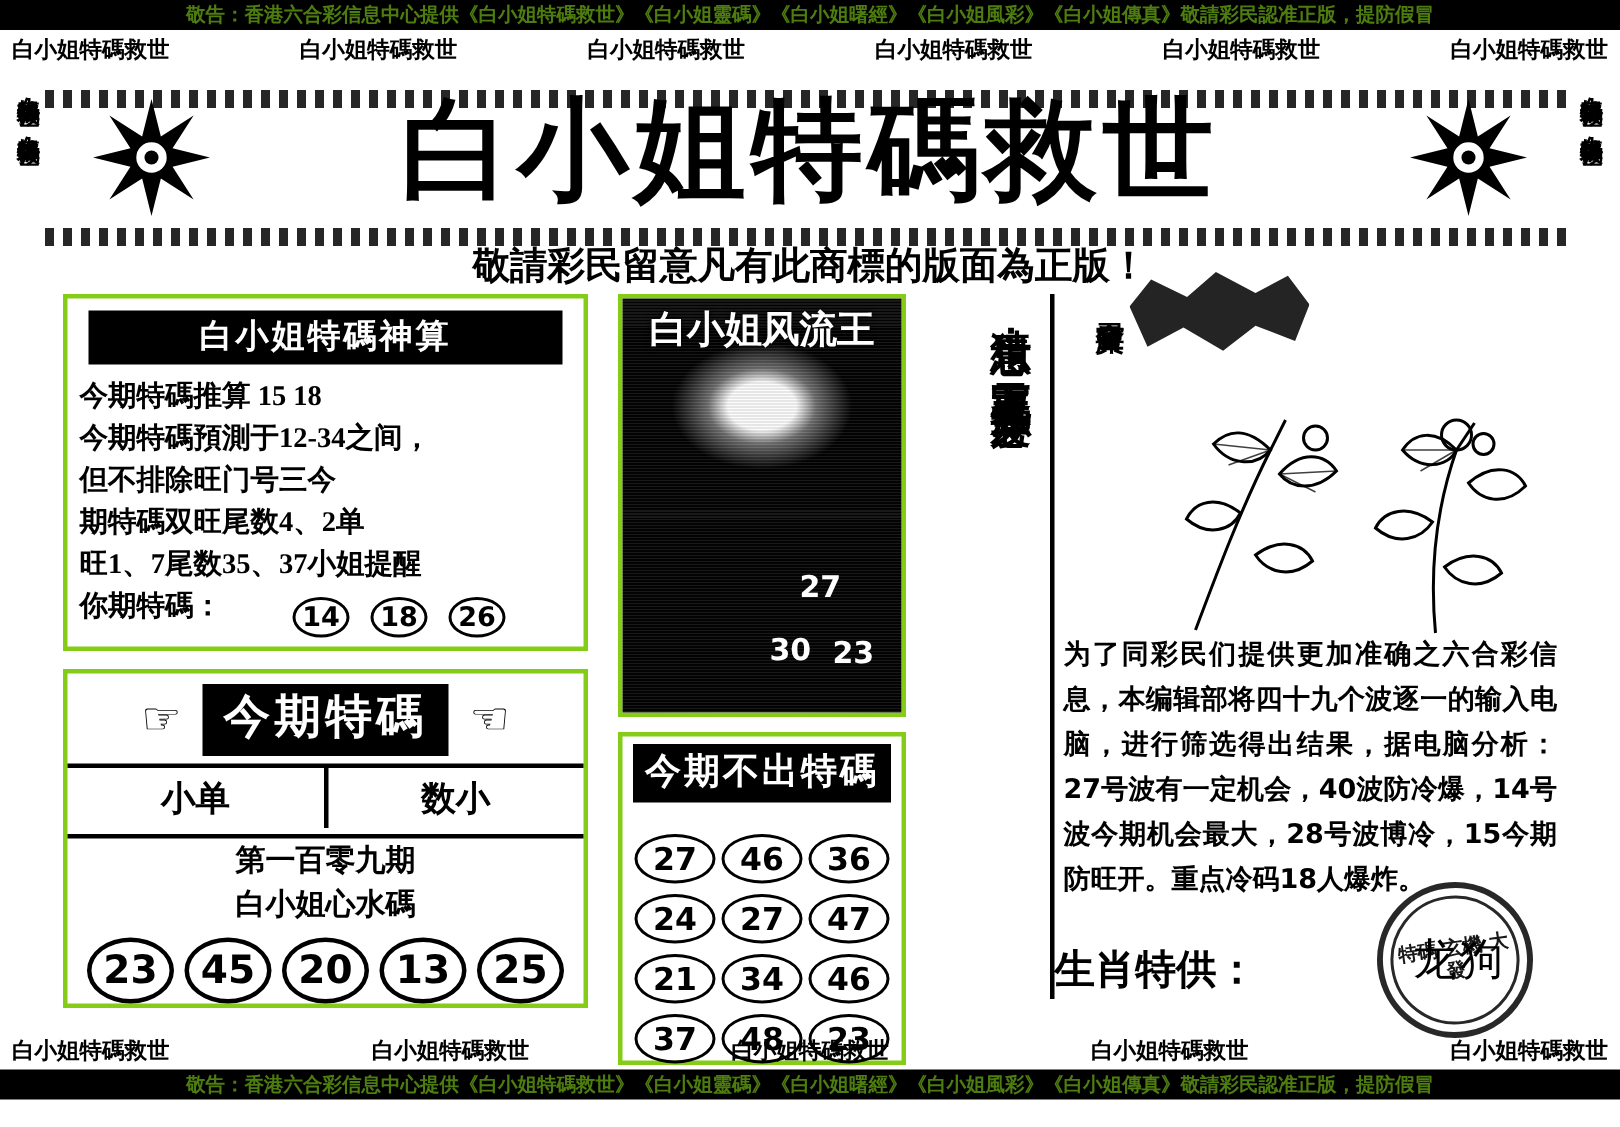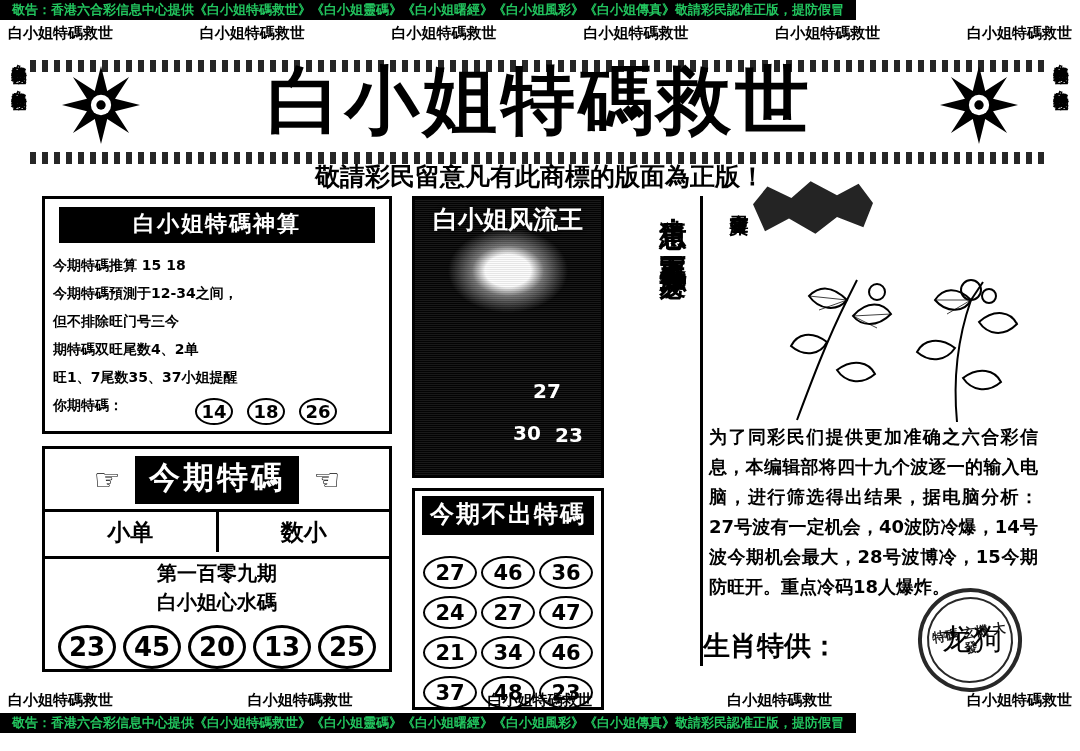--- a/index.html
+++ b/index.html
@@ -8,22 +8,22 @@
     width:1080px; height:751px; position:relative;
     background:#ffffff;
     font-family:"DejaVu Sans", sans-serif;
     color:#000;
     overflow:hidden;
   }
   .page { position:absolute; inset:0; }
 
   
   .strip-top, .strip-bottom {
-    position:absolute; left:0; width:856px; height:20px;
-    background:#000; color:#22c55e;
+    position:absolute; left:0; width:1080px; height:20px;
+    background:#000; color:#4d7c0f;
     font-size:13px; font-weight:bold; letter-spacing:0px;
     display:flex; align-items:center; justify-content:center;
     white-space:nowrap; overflow:hidden;
   }
   .strip-top { top:0; }
   .strip-bottom { top:713px; }
 
   .repeat-row {
     position:absolute; left:0; width:1080px; height:22px;
     display:flex; align-items:center; justify-content:space-between;
@@ -70,30 +70,30 @@
     position:absolute; left:60px; top:160px; width:960px;
     text-align:center; font-size:25px; font-weight:bold;
     white-space:nowrap;
   }
 
   
   .col-left  { position:absolute; left:42px;  top:196px; width:350px; }
   .col-mid   { position:absolute; left:412px; top:196px; width:192px; }
   .col-right { position:absolute; left:645px; top:196px; width:395px; }
 
-  .box { border:3px solid #000000; background:#fff; }
+  .box { border:3px solid #84cc16; background:#fff; }
 
   
   .suanbox { height:238px; padding:6px 8px 4px; position:relative; }
   .suan-title {
     background:#000; color:#fff; font-size:22px; font-weight:bold;
     text-align:center; padding:2px 0 4px; margin:2px 6px 8px;
     letter-spacing:2px;
   }
-  .suan-line { font-size:14px; font-weight:bold; line-height:28px; white-space:nowrap; }
+  .suan-line { font-size:19px; font-weight:bold; line-height:28px; white-space:nowrap;font-family:Liberation Serif, serif; }
   .suan-nums { position:absolute; left:150px; bottom:6px; display:flex; gap:14px; }
   .ball {
     width:38px; height:27px; border:2px solid #000; border-radius:50%;
     display:flex; align-items:center; justify-content:center;
     font-size:18px; font-weight:bold;
   }
 
   
   .tebox { margin-top:12px; height:226px; position:relative; padding-top:6px; }
   .te-head {

